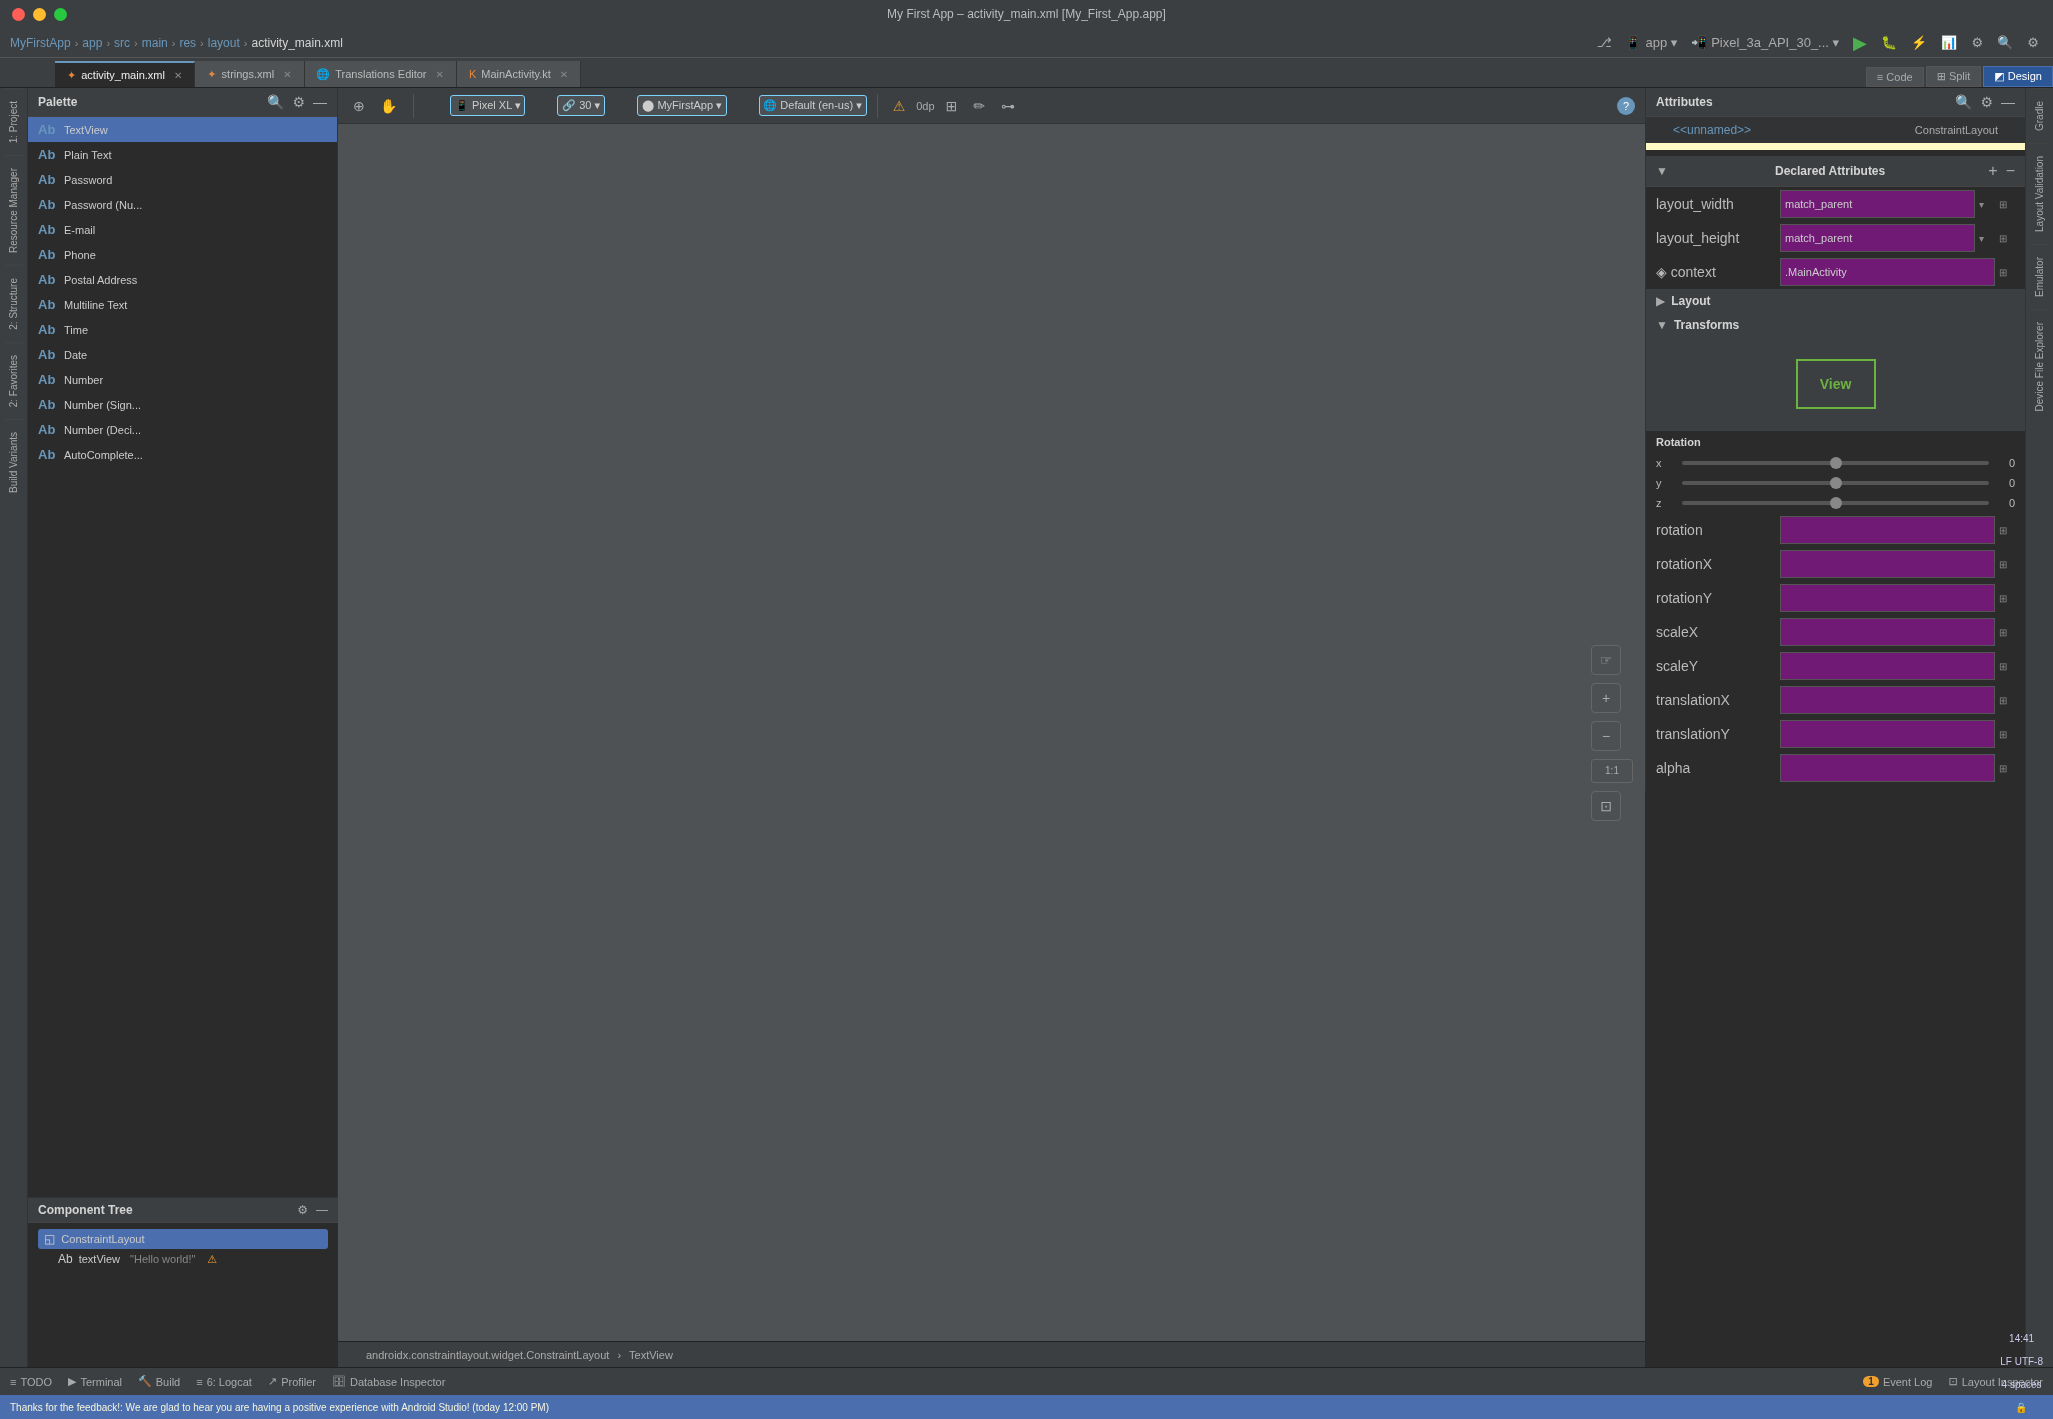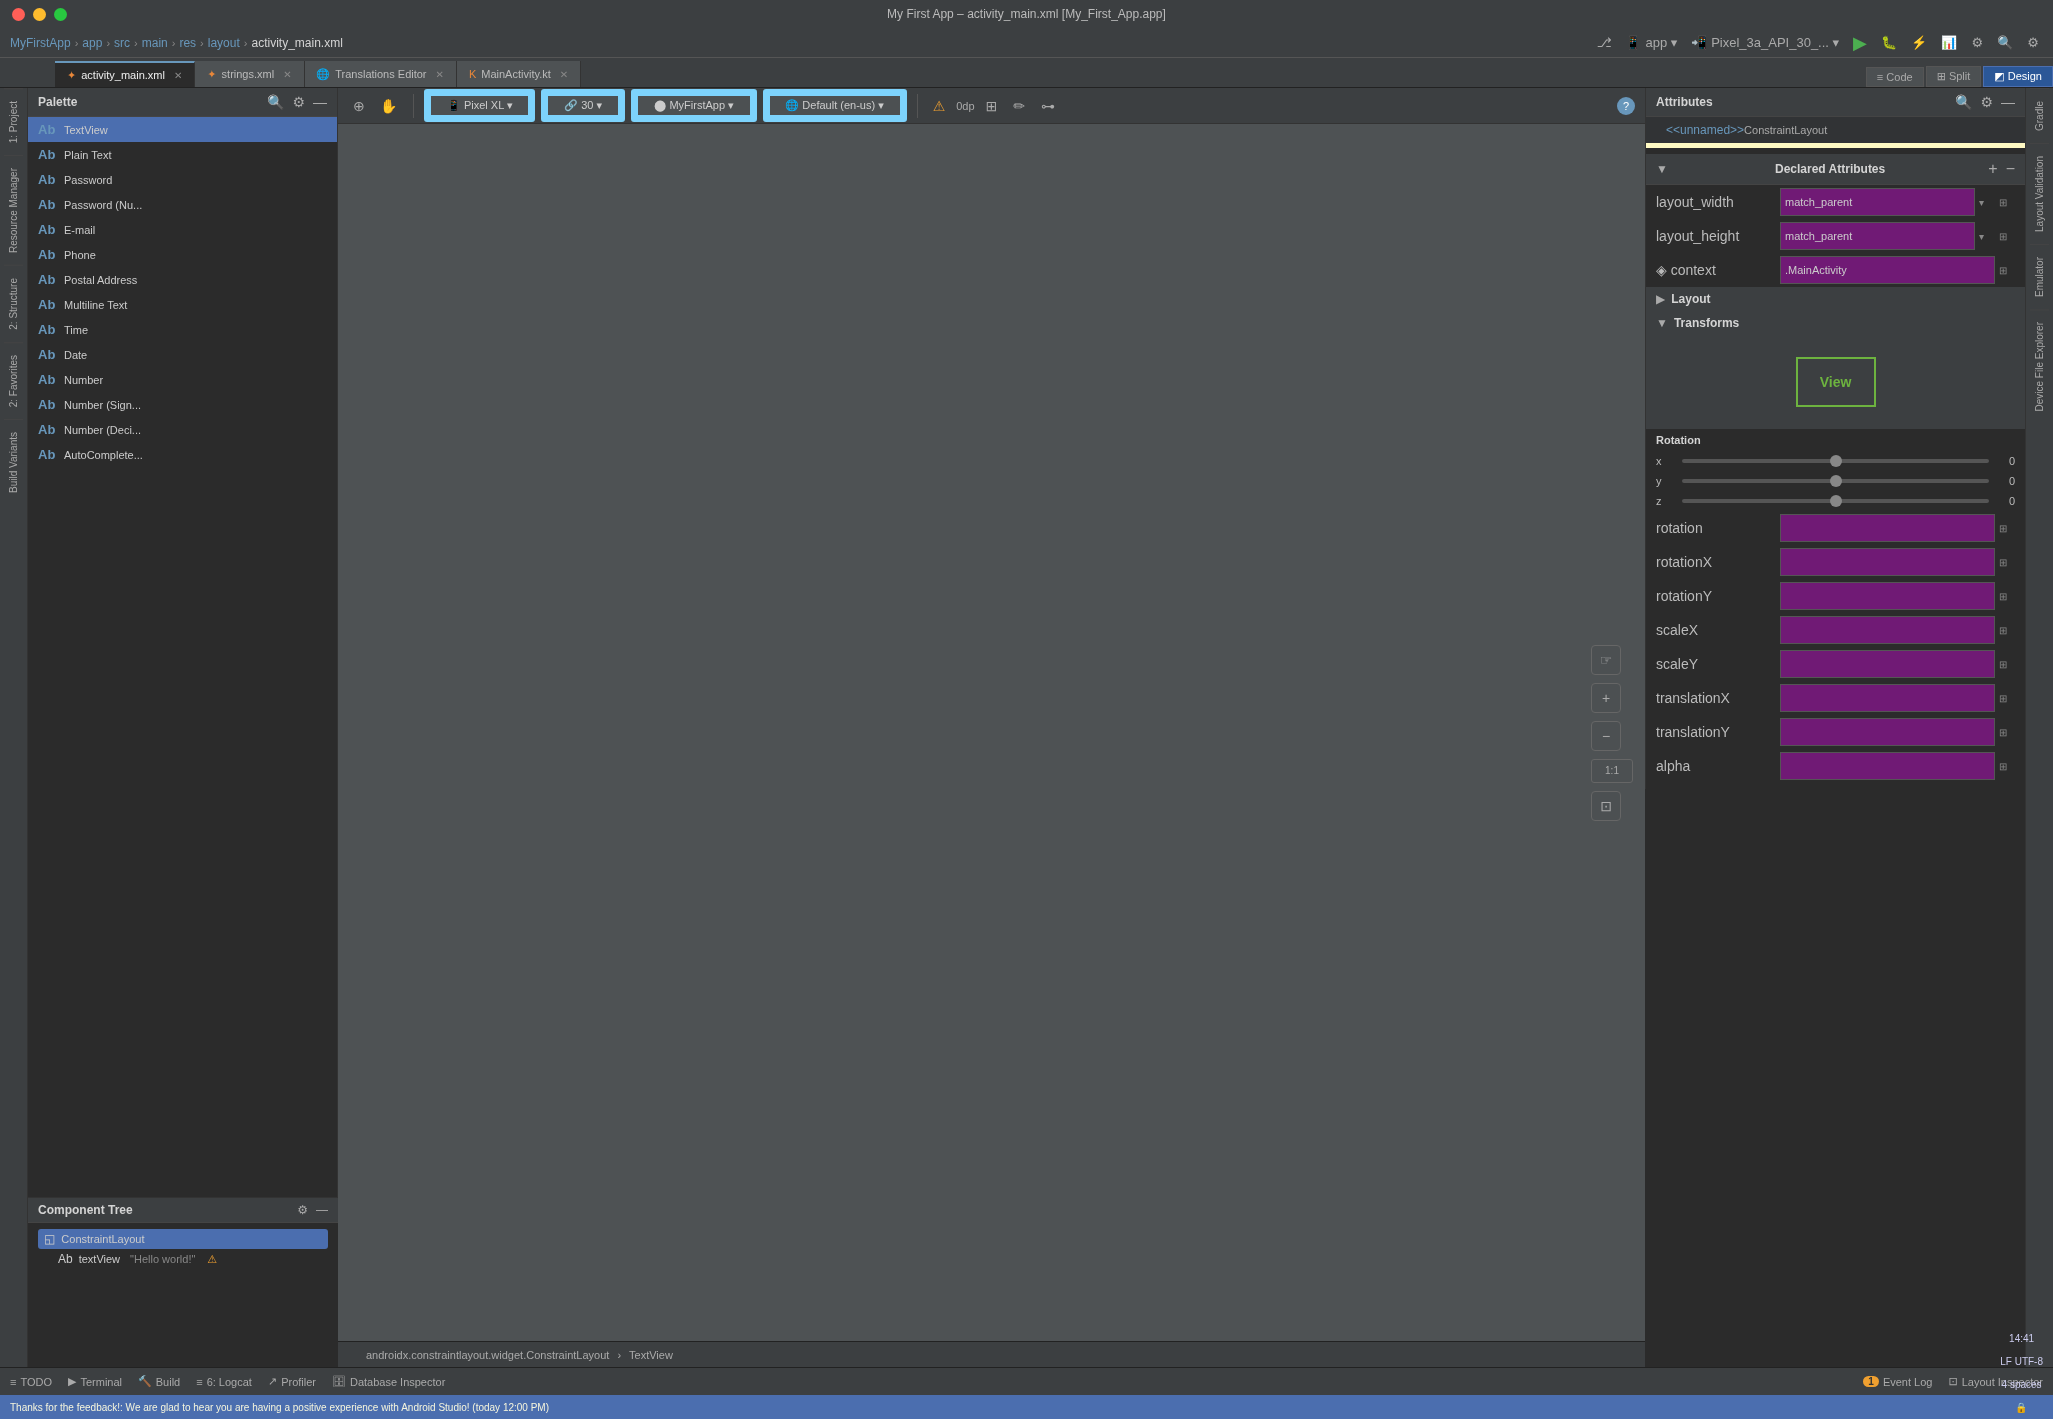--- a/index.html
+++ b/index.html
@@ -221,26 +221,27 @@
     }
     .design-tool-btn {
       color: #aaa;
       font-size: 14px;
       cursor: pointer;
       padding: 3px 5px;
       border-radius: 3px;
     }
     .device-btn {
       background: #4c5052;
-      border: 7px solid #7dd3fc;
+      border: 1px solid #7dd3fc;
       color: #ccc;
-      padding: 3px 16px;
+      padding: 3px 4px;
       font-size: 11px;
       border-radius: 3px;
       cursor: pointer;
+      margin-left: 26px;
     }
     .design-canvas-wrap {
       flex: 1;
       display: flex;
       align-items: center;
       justify-content: center;
       background: #4e5254;
       overflow: hidden;
       position: relative;
     }
@@ -372,23 +373,24 @@
       color: #d4d4d4;
       font-size: 12px;
       flex: 1;
     }
     .attr-icons { display: flex; gap: 8px; }
     .attr-icon { color: #aaa; font-size: 14px; cursor: pointer; }
 
     .attr-component-row {
       display: flex;
       align-items: center;
-      padding: 6px 20px;
+      justify-content: space-between;
+      padding: 6px 27px;
       background: #313335;
-      border-bottom: 5px solid #fef9c3;
+      border-bottom: 7px solid #fef9c3;
     }
     .attr-component-name {
       font-size: 12px;
       color: #6897bb;
     }
     .attr-component-type {
       font-size: 11px;
       color: #aaa;
     }
 

